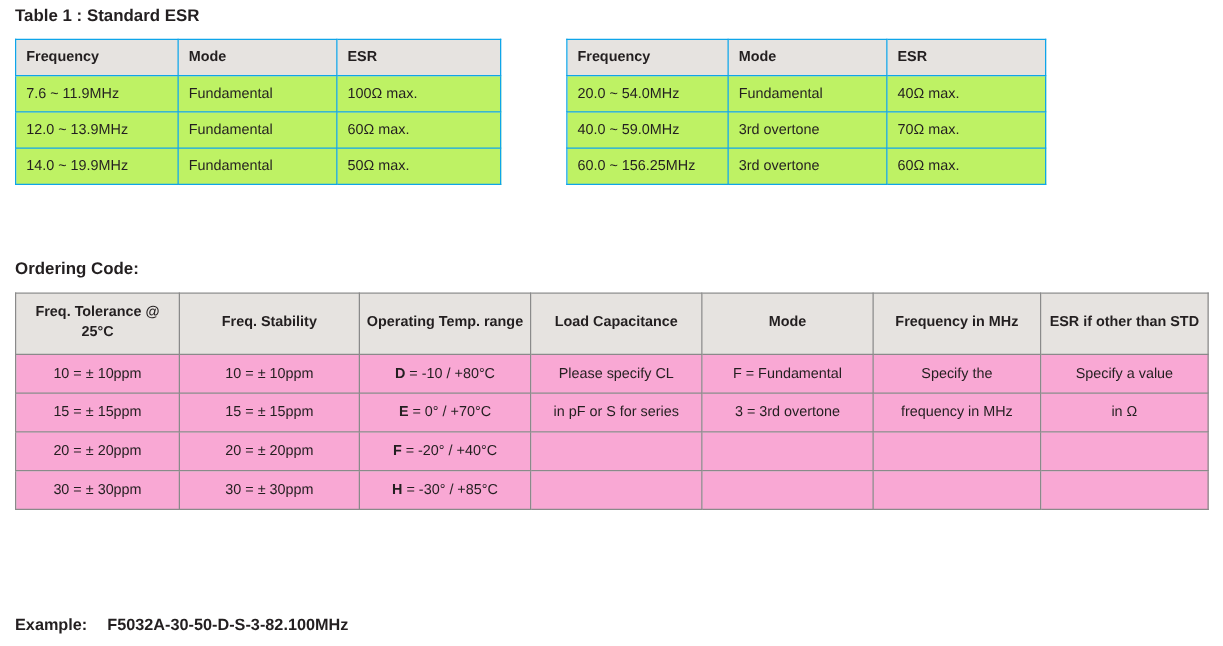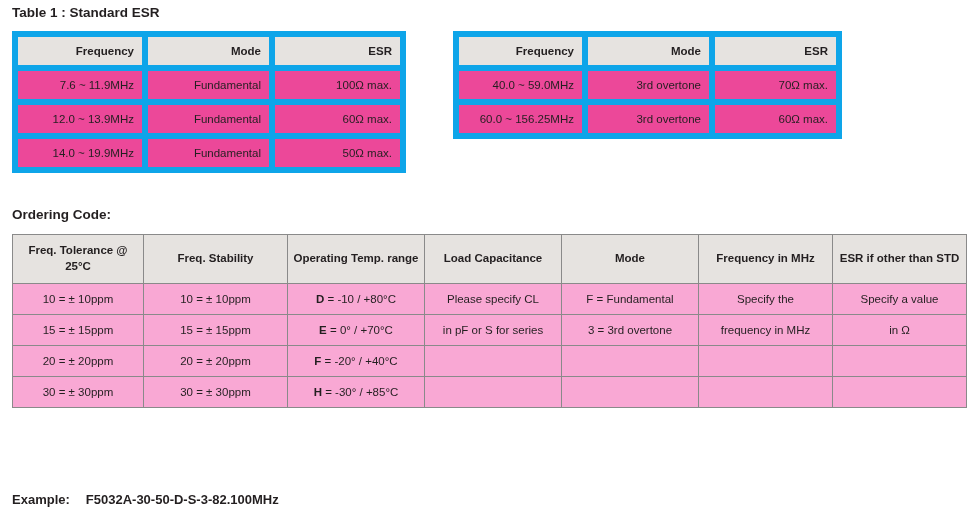--- a/index.html
+++ b/index.html
@@ -32,32 +32,32 @@
   }
   table {
     border-collapse: collapse;
     font-size: 11.5px;
   }
   .esr-table {
     position: absolute;
     table-layout: fixed;
   }
   .esr-table th, .esr-table td {
-    border: 6px solid #0ea5e9;
+    border: 1px solid #0ea5e9;
     padding: 6px 8px;
-    text-align: right;
+    text-align: left;
     vertical-align: middle;
     height: 16px;
   }
   .esr-table th {
     background: #e6e3e0;
     font-weight: bold;
   }
   .esr-table td {
-    background: #ec4899;
+    background: #bef264;
   }
   #esr-table-left {
     left: 12px;
     top: 31px;
   }
   #esr-table-right {
     left: 453px;
     top: 31px;
   }
   #ordering-title {
@@ -154,20 +154,25 @@
         <col style="width:127px">
       </colgroup>
     <thead>
       <tr>
         <th>Frequency</th>
         <th>Mode</th>
         <th>ESR</th>
       </tr>
     </thead>
     <tbody>
+      <tr>
+        <td>20.0 ~ 54.0MHz</td>
+        <td>Fundamental</td>
+        <td>40Ω max.</td>
+      </tr>
       <tr>
         <td>40.0 ~ 59.0MHz</td>
         <td>3rd overtone</td>
         <td>70Ω max.</td>
       </tr>
       <tr>
         <td>60.0 ~ 156.25MHz</td>
         <td>3rd overtone</td>
         <td>60Ω max.</td>
       </tr>

